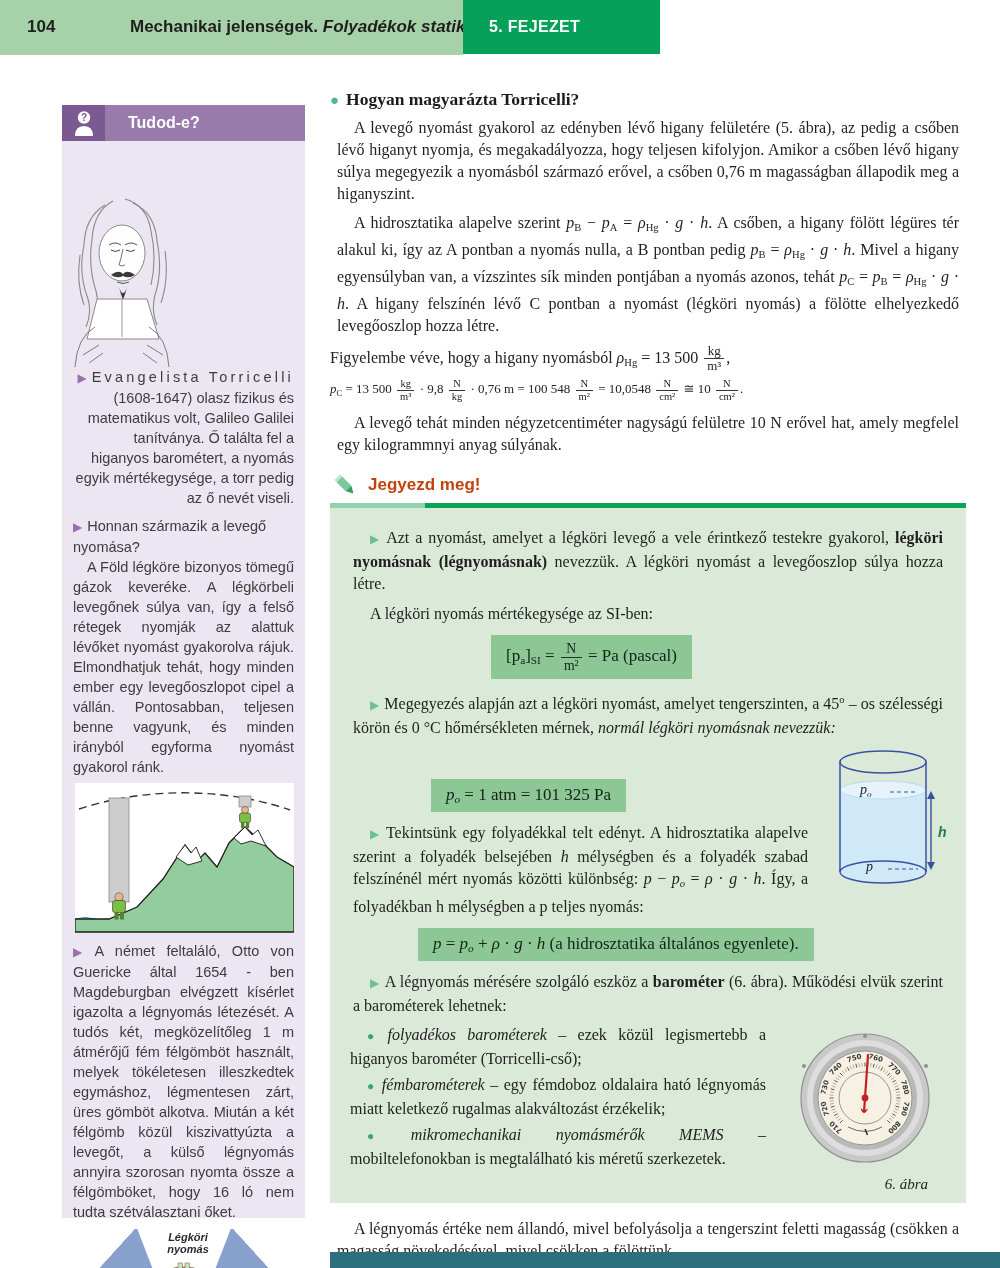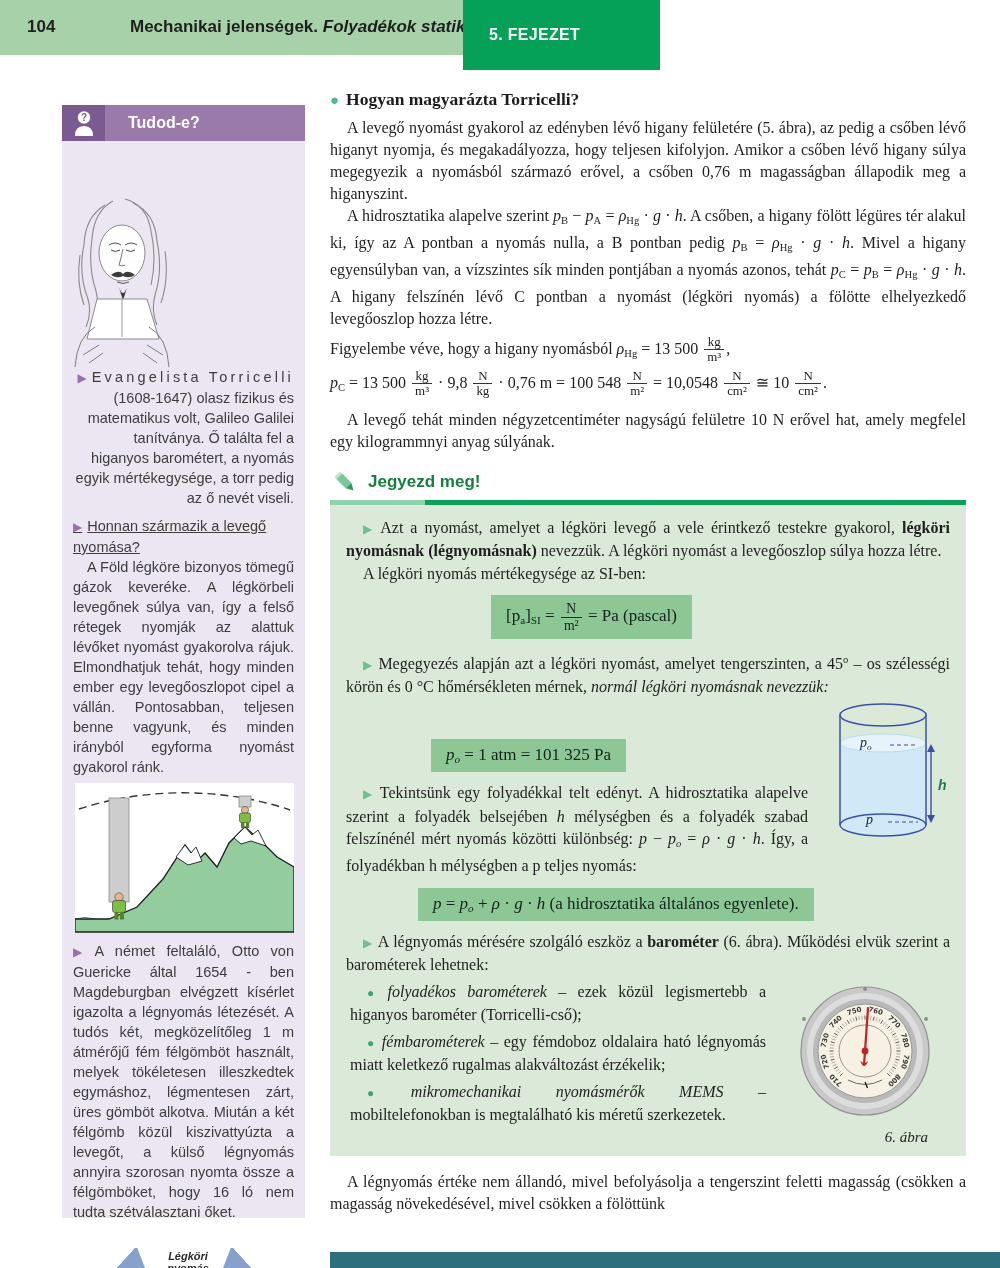--- a/index.html
+++ b/index.html
@@ -1,65 +1,65 @@
 <!DOCTYPE html>
 <html><head>
 <meta charset="utf-8">
 <style>
   html,body{margin:0;padding:0;background:#fff;}
   .page{position:relative;width:1000px;height:1268px;background:#fff;overflow:hidden;
         font-family:"Liberation Serif",serif;color:#222;}
 
   
   .hdr-band{position:absolute;left:0;top:0;width:463px;height:55px;background:#a7d2a9;}
-  .hdr-tab{position:absolute;left:463px;top:0;width:197px;height:70px;background:#05a159;
+  .hdr-tab{position:absolute;left:463px;top:0;width:197px;height:54px;background:#05a159;
            display:flex;align-items:center;padding-left:26px;box-sizing:border-box;
            font:bold 16px "Liberation Sans",sans-serif;color:#fff;letter-spacing:.3px;}
   .hdr-pagenum{position:absolute;left:27px;top:17px;font:bold 17px "Liberation Sans",sans-serif;color:#222;}
   .hdr-title{position:absolute;left:130px;top:17px;font:bold 17px "Liberation Sans",sans-serif;color:#1e1e1e;}
   .hdr-title .it{font-style:italic;}
 
   
   .sidebar{position:absolute;left:62px;top:105px;width:243px;height:1113px;background:#ebe6f2;
            font-family:"Liberation Sans",sans-serif;color:#3d3d3d;}
   .sb-head{display:flex;height:36px;}
   .sb-head .qbox{width:43px;background:#7a5a90;display:flex;align-items:center;justify-content:center;}
   .sb-head .qtitle{flex:1;background:#9a79ab;color:#fff;display:flex;align-items:center;
                    padding-left:23px;font:bold 16px "Liberation Sans",sans-serif;}
   .sb-body{padding:8px 11px 0 11px;font-size:14.5px;line-height:20px;}
   .marker-p{color:#9a6fae;font-size:12px;margin-right:5px;}
-  .sb-par{margin:0 0 26px 0;text-align:justify;}
+  .sb-par{margin:0 0 7px 0;text-align:justify;}
   .sb-tor{text-align:right;margin:0 0 6px 0;}
   .sb-tor .portrait{float:left;width:106px;height:178px;margin:40px 4px 0 -4px;}
   .s-sp{letter-spacing:3.2px;}
-  .sb-q{margin:2px 0 0 0;text-align:left;text-decoration:underline;}
+  .sb-q{margin:2px 0 0 0;text-align:left;}
   .sb-ans{margin:0 0 6px 0;text-indent:14px;text-align:justify;}
   .sb-fig{background:#fff;margin:6px 2px 8px 2px;position:relative;}
   .sb-fig svg{display:block;}
   .mag-label{position:absolute;font:bold italic 11px "Liberation Sans",sans-serif;color:#2a2a2a;
              text-align:center;line-height:11.5px;font-style:italic;}
 
   
   .main{position:absolute;left:330px;top:83px;width:636px;}
   .m-h{margin:6px 0 7px 0;font:bold 17.5px "Liberation Serif",serif;color:#1c1c1c;}
   .dot-g{color:#54b789;font-size:15px;margin-right:7px;}
-  .m-p{margin:0;font-size:16px;line-height:22px;text-align:justify;text-indent:17px;color:#1f1f1f;font-family:Liberation Serif, serif;}
+  .m-p{margin:7px;font-size:16px;line-height:22px;text-align:justify;text-indent:17px;color:#1f1f1f;font-family:Liberation Serif, serif;}
   .m-line{margin:5px 0 2px 0;font-size:16px;line-height:1.2;text-indent:0;text-align:left;}
-  .eq{margin:4px 0 10px 0;font-size:16px;line-height:1.1;}
+  .eq{margin:4px 0 10px 0;font-size:13px;line-height:1.1;}
   .s-i{font-style:italic;}
   .s-b{font-weight:bold;}
   .s-sub{font-size:66%;vertical-align:-0.28em;}
   .s-subi{font-size:66%;vertical-align:-0.28em;font-style:italic;}
   .s-sup{font-size:66%;vertical-align:0.55em;}
   .frac{display:inline-block;vertical-align:middle;text-align:center;font-size:81%;line-height:1.12;margin:0 2px;}
   .frac .fn{display:block;padding:0 3px;border-bottom:1.2px solid #333;}
   .frac .fd{display:block;padding:0 3px;}
 
   .note-head{display:flex;align-items:center;gap:10px;margin:16px 0 5px 2px;}
-  .note-title{font:bold 17px "Liberation Sans",sans-serif;color:#15803d;}
+  .note-title{font:bold 17px "Liberation Sans",sans-serif;color:#c2410c;}
   .note-rule{height:5px;background:linear-gradient(90deg,#8ed3ac 0,#8ed3ac 95px,#0ba15a 95px);}
 
   .panel{background:#dbe9d8;margin-top:0;padding:12px 16px 10px 16px;box-sizing:border-box;overflow:hidden;}
   .panel .m-p{line-height:22.5px;}
   .marker-g{color:#6fc08f;font-size:12px;margin-right:5px;}
   .fbox{display:table;background:#8cc795;color:#14221a;padding:6px 15px;margin:10px 0;
         font-size:17px;line-height:1.15;}
   .fbox .frac .fn{border-color:#1c3526;}
   .bullet{margin:4px;font-size:16px;line-height:22.5px;text-align:justify;text-indent:17px;font-family:Liberation Serif, serif;}
   .bdot{color:#3fa46c;font-size:12px;margin-right:6px;}

